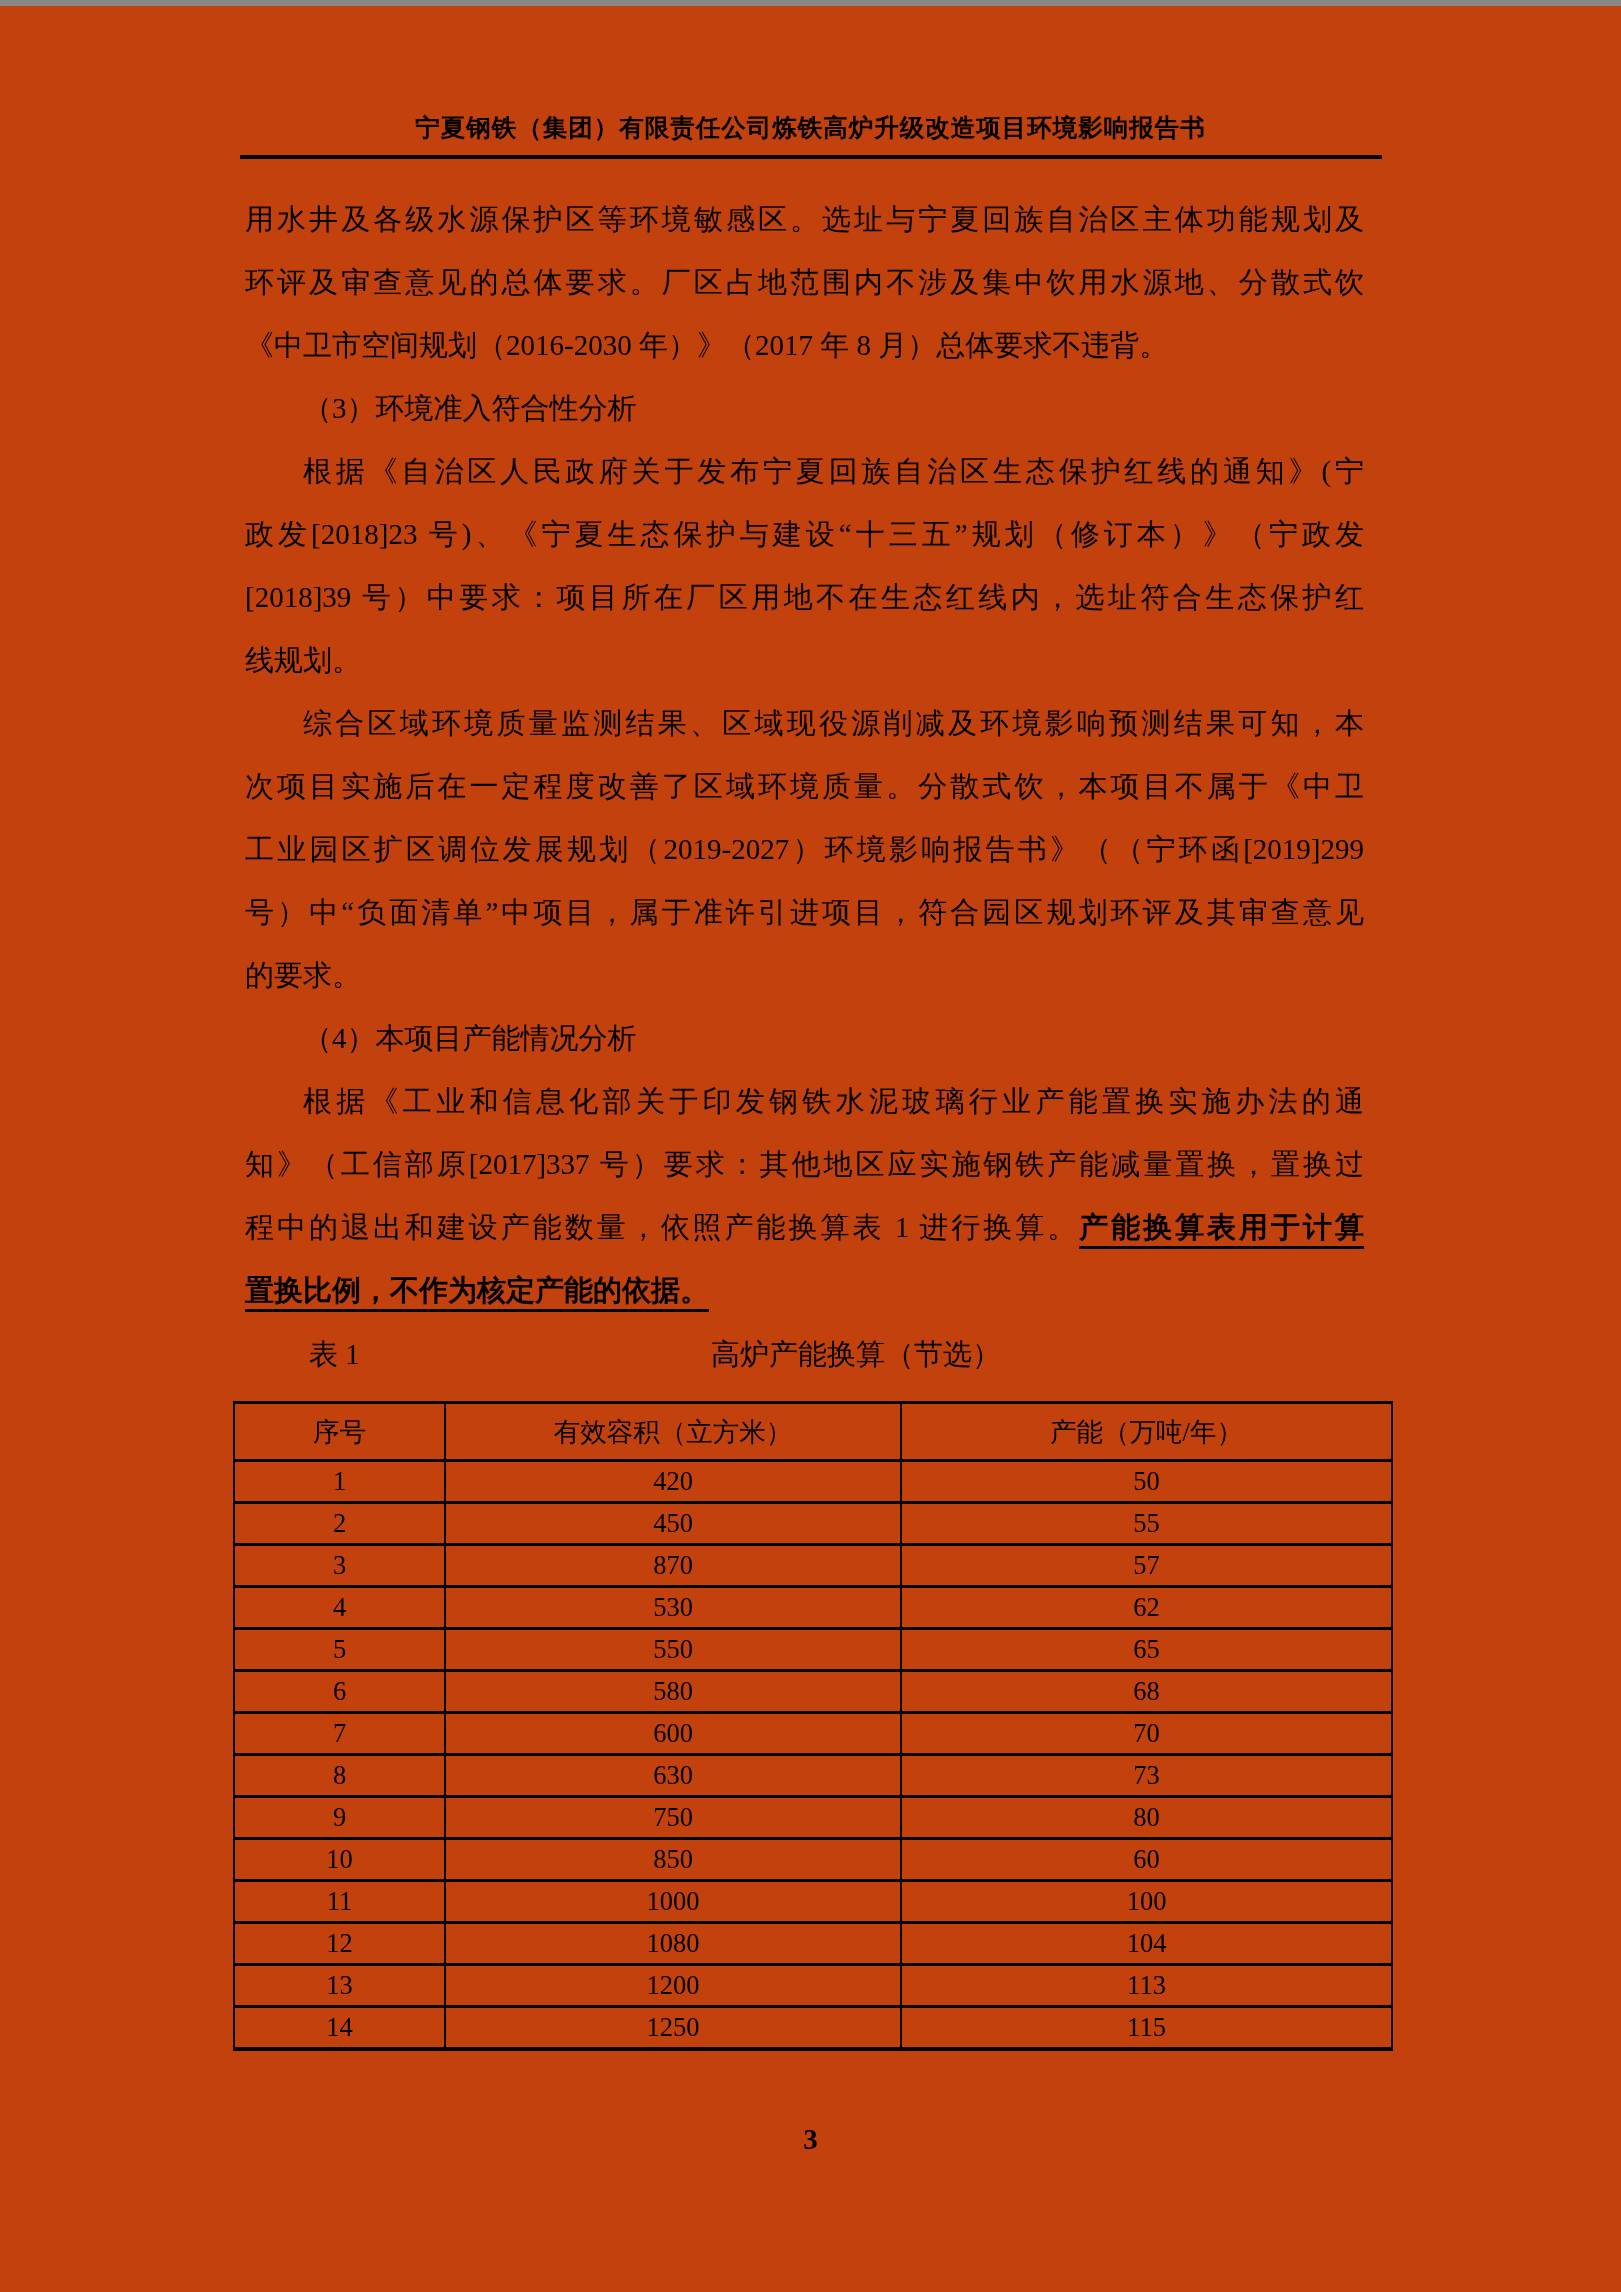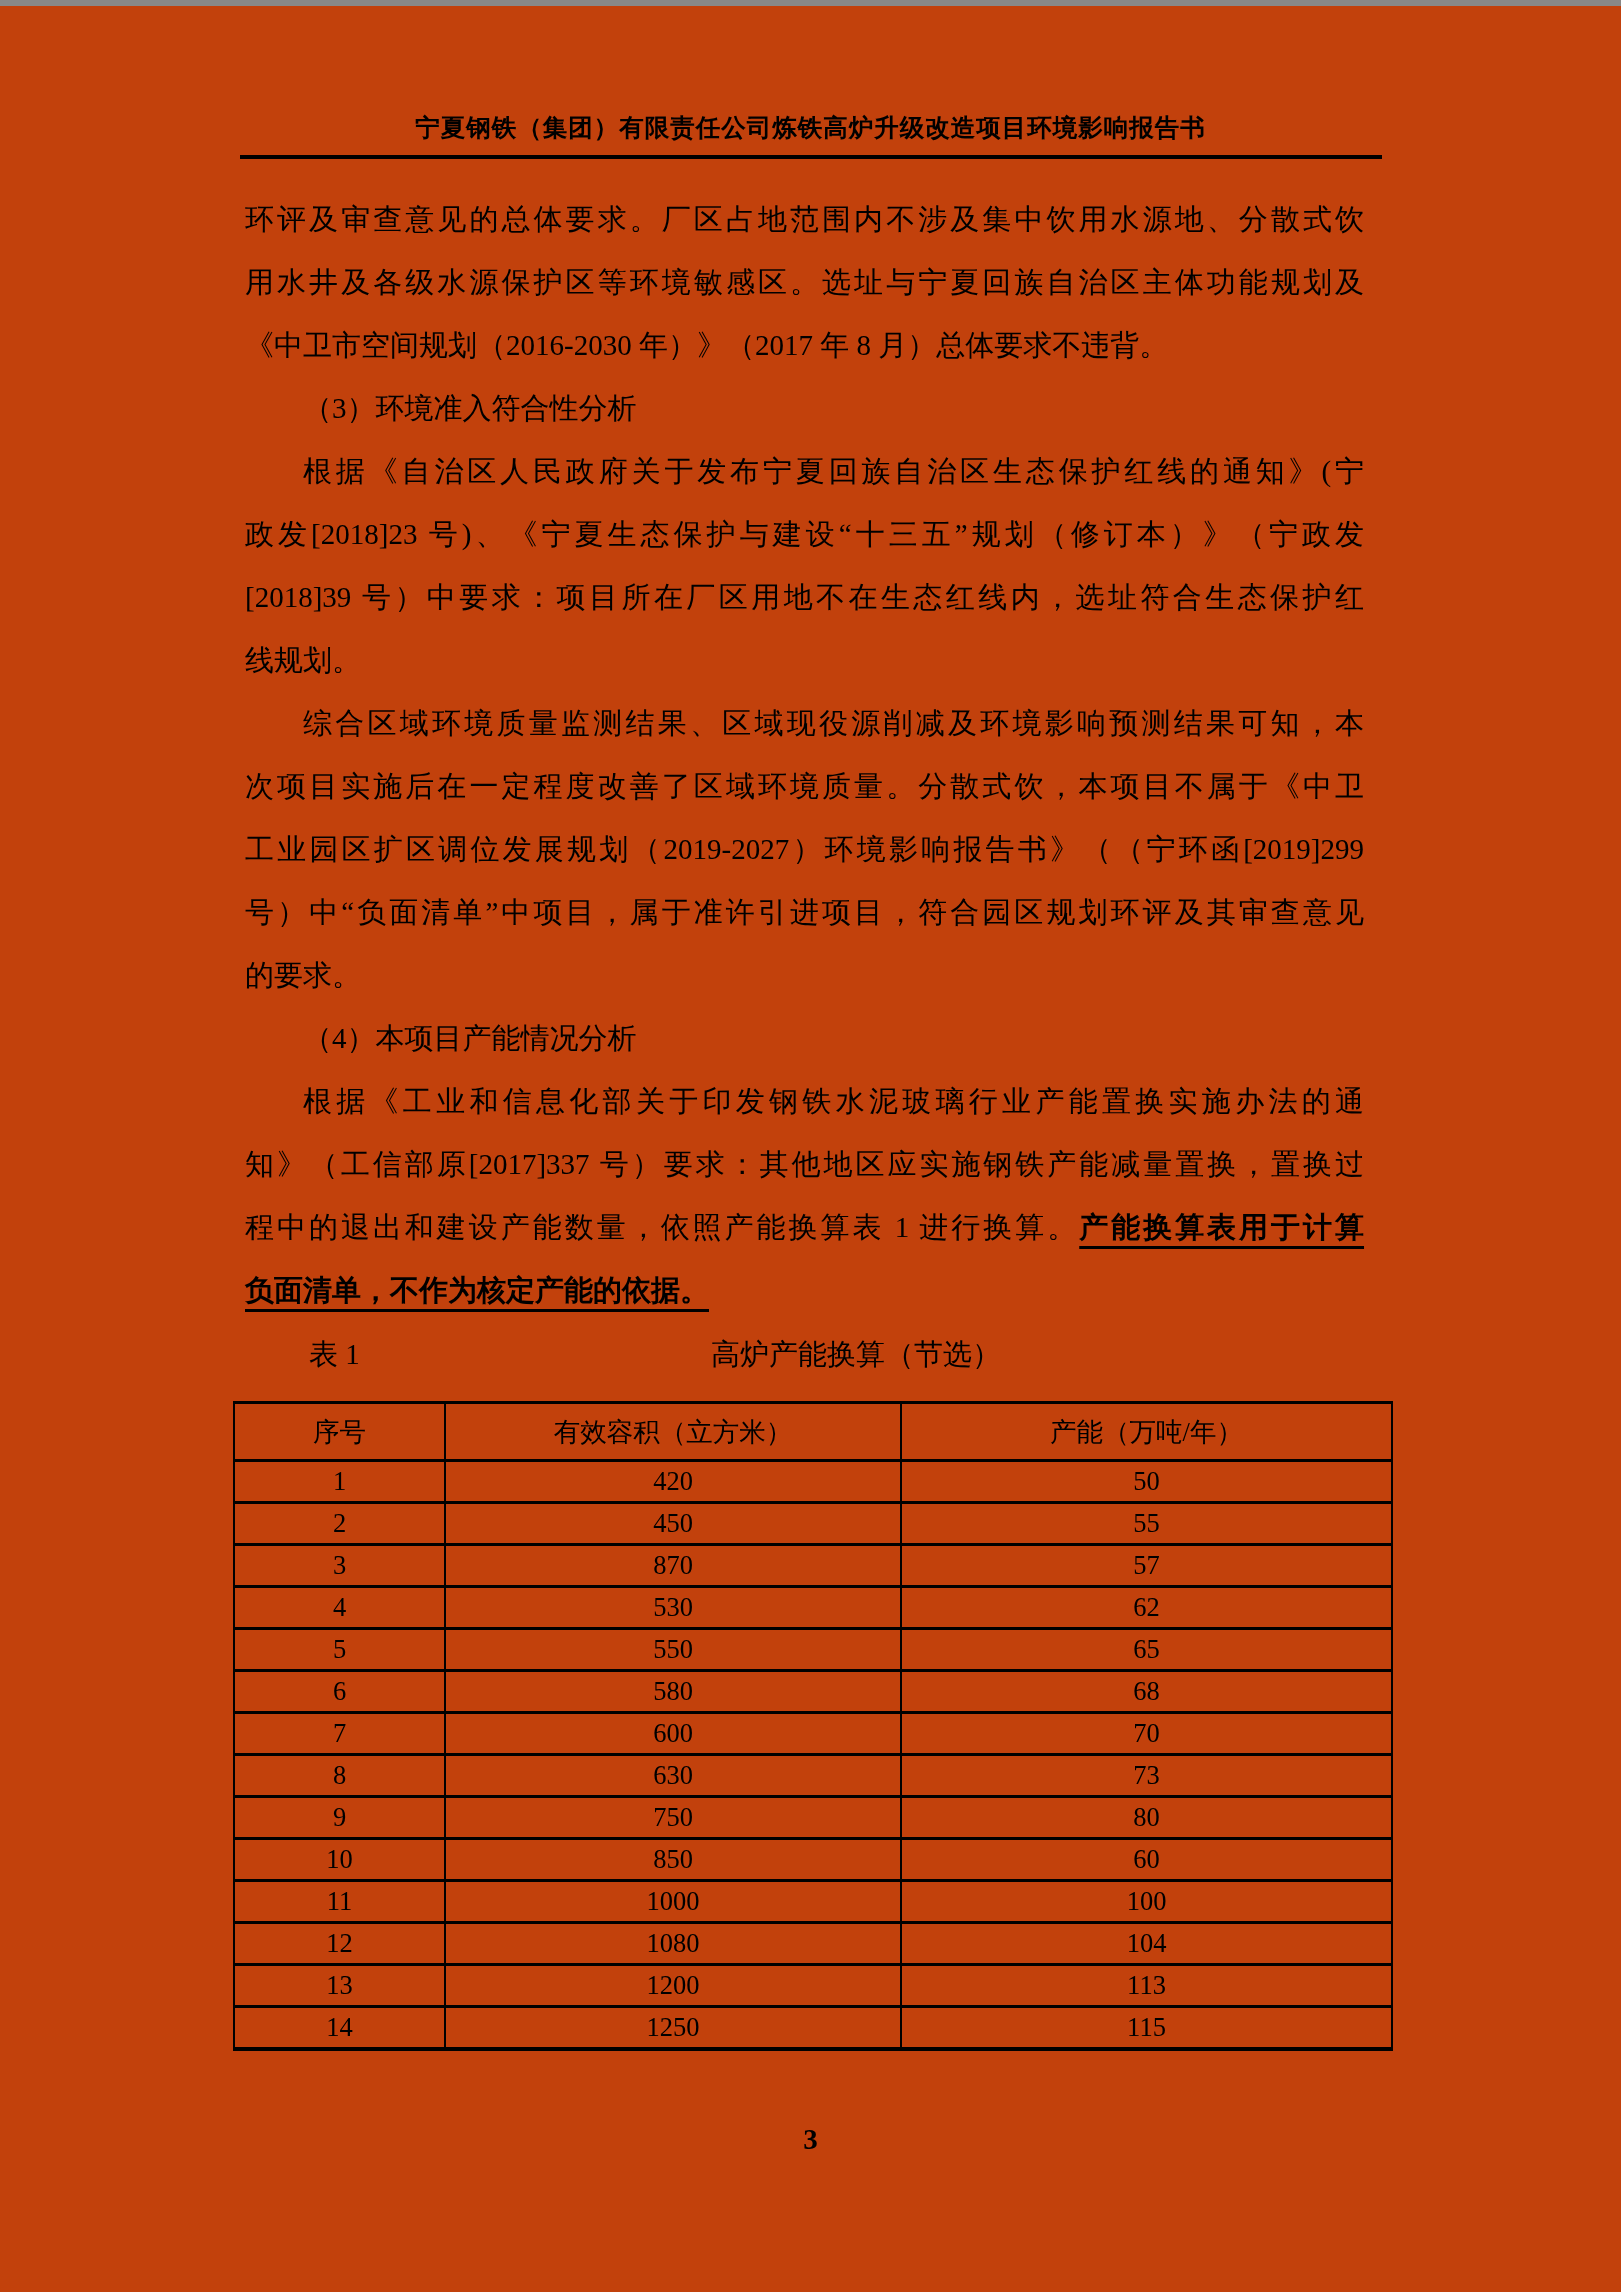--- a/index.html
+++ b/index.html
@@ -70,38 +70,38 @@
 </style>
 </head>
 <body>
 
 <div class="page">
 
   <div class="doc-title">宁夏钢铁（集团）有限责任公司炼铁高炉升级改造项目环境影响报告书</div>
   <div class="header-rule"></div>
 
   <div class="body-text">
+    <div class="ln">用水井及各级水源保护区等环境敏感区。选址与宁夏回族自治区主体功能规划及</div>
     <div class="ln">环评及审查意见的总体要求。厂区占地范围内不涉及集中饮用水源地、分散式饮</div>
-    <div class="ln">用水井及各级水源保护区等环境敏感区。选址与宁夏回族自治区主体功能规划及</div>
     <div class="ln end">《中卫市空间规划（2016-2030 年）》（2017 年 8 月）总体要求不违背。</div>
     <div class="ln end indent">（3）环境准入符合性分析</div>
     <div class="ln indent">根据《自治区人民政府关于发布宁夏回族自治区生态保护红线的通知》(宁</div>
     <div class="ln">政发[2018]23 号)、《宁夏生态保护与建设“十三五”规划（修订本）》（宁政发</div>
     <div class="ln">[2018]39 号）中要求：项目所在厂区用地不在生态红线内，选址符合生态保护红</div>
     <div class="ln end">线规划。</div>
     <div class="ln indent">综合区域环境质量监测结果、区域现役源削减及环境影响预测结果可知，本</div>
     <div class="ln">次项目实施后在一定程度改善了区域环境质量。分散式饮，本项目不属于《中卫</div>
     <div class="ln">工业园区扩区调位发展规划（2019-2027）环境影响报告书》（（宁环函[2019]299</div>
     <div class="ln">号）中“负面清单”中项目，属于准许引进项目，符合园区规划环评及其审查意见</div>
     <div class="ln end">的要求。</div>
     <div class="ln end indent">（4）本项目产能情况分析</div>
     <div class="ln indent">根据《工业和信息化部关于印发钢铁水泥玻璃行业产能置换实施办法的通</div>
     <div class="ln">知》（工信部原[2017]337 号）要求：其他地区应实施钢铁产能减量置换，置换过</div>
     <div class="ln"><span>程中的退出和建设产能数量，依照产能换算表 1 进行换算。</span><span class="bu">产能换算表用于计算</span></div>
-    <div class="ln end"><span class="bu">负面清单，不作为核定产能的依据。</span></div>
+    <div class="ln end"><span class="bu">置换比例，不作为核定产能的依据。</span></div>
   </div>
 
   <div class="table-caption">
     <span class="tbl-label">表 1</span>
     <span class="tbl-title">高炉产能换算（节选）</span>
   </div>
 
   <table class="capacity">
     <colgroup>
       <col style="width:211px">

